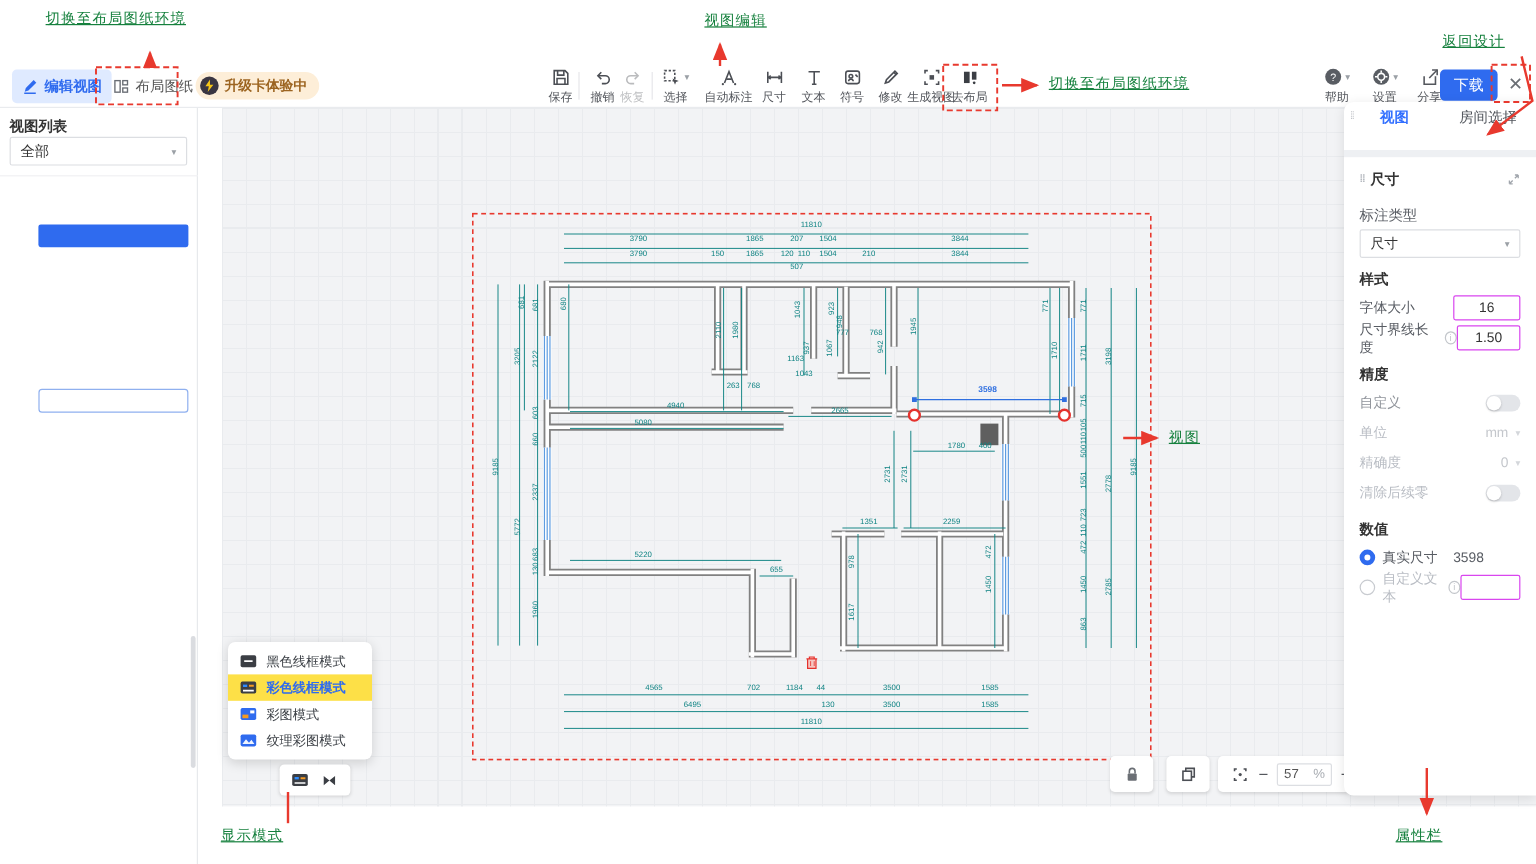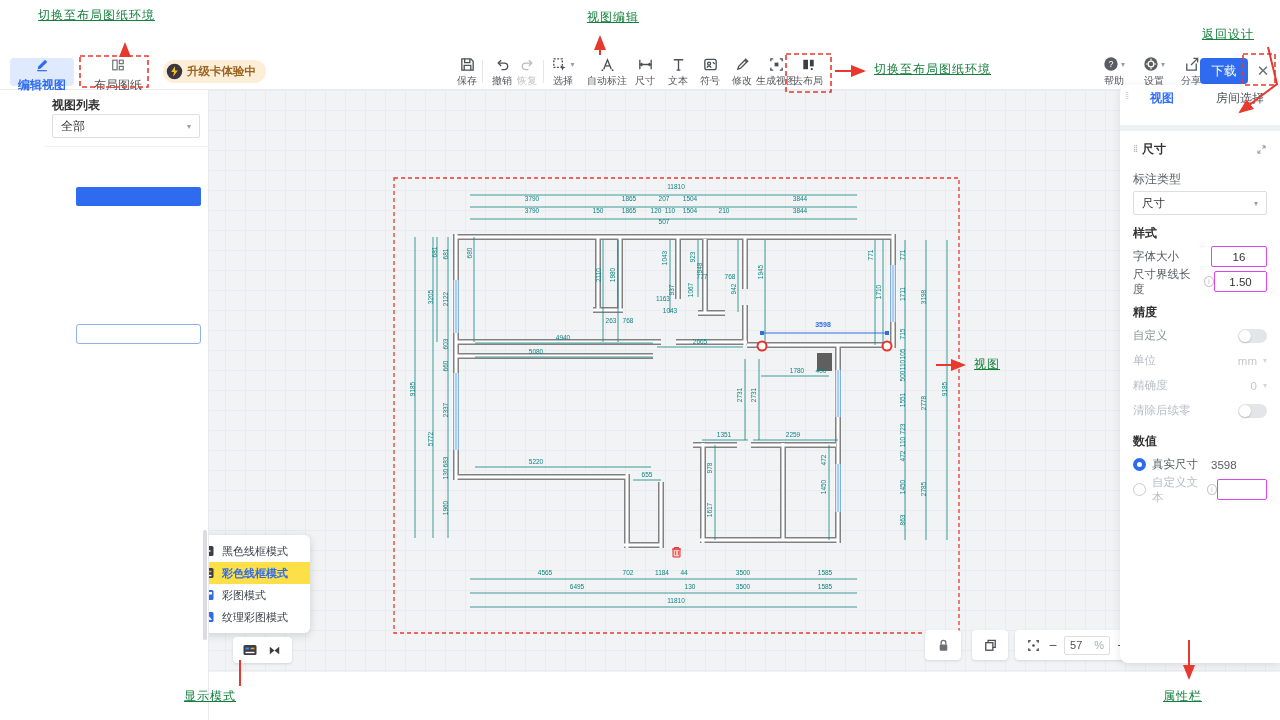--- a/index.html
+++ b/index.html
@@ -1,34 +1,34 @@
 <!DOCTYPE html>
 <html><head>
 <meta charset="utf-8">
 <style>
   * { margin:0; padding:0; box-sizing:border-box; }
   html,body { width:1280px; height:720px; font-family:"Liberation Sans",sans-serif; background:#fff; overflow:hidden; }
   #app { position:relative; width:1280px; height:720px; }
 
   
   #topstrip { position:absolute; left:0; top:0; width:1280px; height:90px; background:#fff; border-bottom:1px solid #e9ebee; z-index:4; }
-  .tbtn { position:absolute; top:58px; height:28px; display:flex; align-items:center; gap:5px; padding:0 8px; border-radius:4px; font-size:12px; cursor:pointer;flex-direction:column; }
+  .tbtn { position:absolute; top:58px; height:28px; display:flex; align-items:center; gap:5px; padding:0 8px; border-radius:4px; font-size:12px; cursor:pointer; }
   #btn-edit-view { left:10px; background:#dfeaff; color:#2f6bef; font-weight:bold; }
   #btn-layout-paper { left:86px; color:#555; }
   #upgrade-pill { position:absolute; left:163px; top:60px; height:23px; background:#fdeed8; border-radius:12px; display:flex; align-items:center; gap:4px; padding:0 10px 0 3px; font-size:11.5px; color:#9c6420; font-weight:bold; }
   .titem { position:absolute; top:56px; height:32px; display:flex; flex-direction:column; align-items:center; justify-content:space-between; color:#54575d; cursor:pointer; }
   .titem .lab { font-size:10px; white-space:nowrap; }
   .titem.dis { opacity:.38; }
   .tdiv { position:absolute; top:60px; width:1px; height:23px; background:#e6e7ea; }
   .caret { font-size:8px; color:#9ba0a6; }
   #dl-btn { position:absolute; left:1200px; top:58px; width:48px; height:26px; background:#2f6bef; color:#fff; font-size:12.5px; border-radius:4px; text-align:center; line-height:26px; cursor:pointer; }
   #close-btn { position:absolute; left:1252px; top:60px; width:22px; height:22px; text-align:center; line-height:22px; font-size:15px; color:#6b6f75; cursor:pointer; }
 
   
-  #sidebar { position:absolute; left:0; top:90px; width:165px; height:630px; background:#fff; border-right:1px solid #e7e9ec; z-index:5;margin-left:44px; }
+  #sidebar { position:absolute; left:0; top:90px; width:165px; height:630px; background:#fff; border-right:1px solid #e7e9ec; z-index:5; }
   #sb-title { position:absolute; left:8px; top:7px; font-size:12px; color:#333; font-weight:bold; }
   #sb-filter { position:absolute; left:8px; top:24px; width:148px; height:24px; border:1px solid #dcdee2; border-radius:2px; font-size:12px; color:#333; display:flex; align-items:center; justify-content:space-between; padding:0 8px; cursor:pointer; }
   #sb-sep { position:absolute; left:0; top:56px; width:165px; height:1px; background:#f0f1f3; }
   #tree { position:absolute; left:0; top:58px; width:165px; }
   .trow { height:19.6px; display:flex; align-items:center; gap:4px; font-size:11.5px; color:#3c4046; white-space:nowrap; cursor:pointer; }
   .trow.sel { background:#2f6bef; color:#fff; margin-left:32px; margin-right:8px; border-radius:2px; padding-left:8px; height:19px; }
   .trow.edit { border:1px solid #8fb0ef; background:#fff; margin-left:32px; margin-right:8px; border-radius:3px; padding-left:8px; height:20px; color:#555; }
   #sb-scroll { position:absolute; left:159px; top:440px; width:4px; height:110px; background:#dadce0; border-radius:2px; }
 
   

